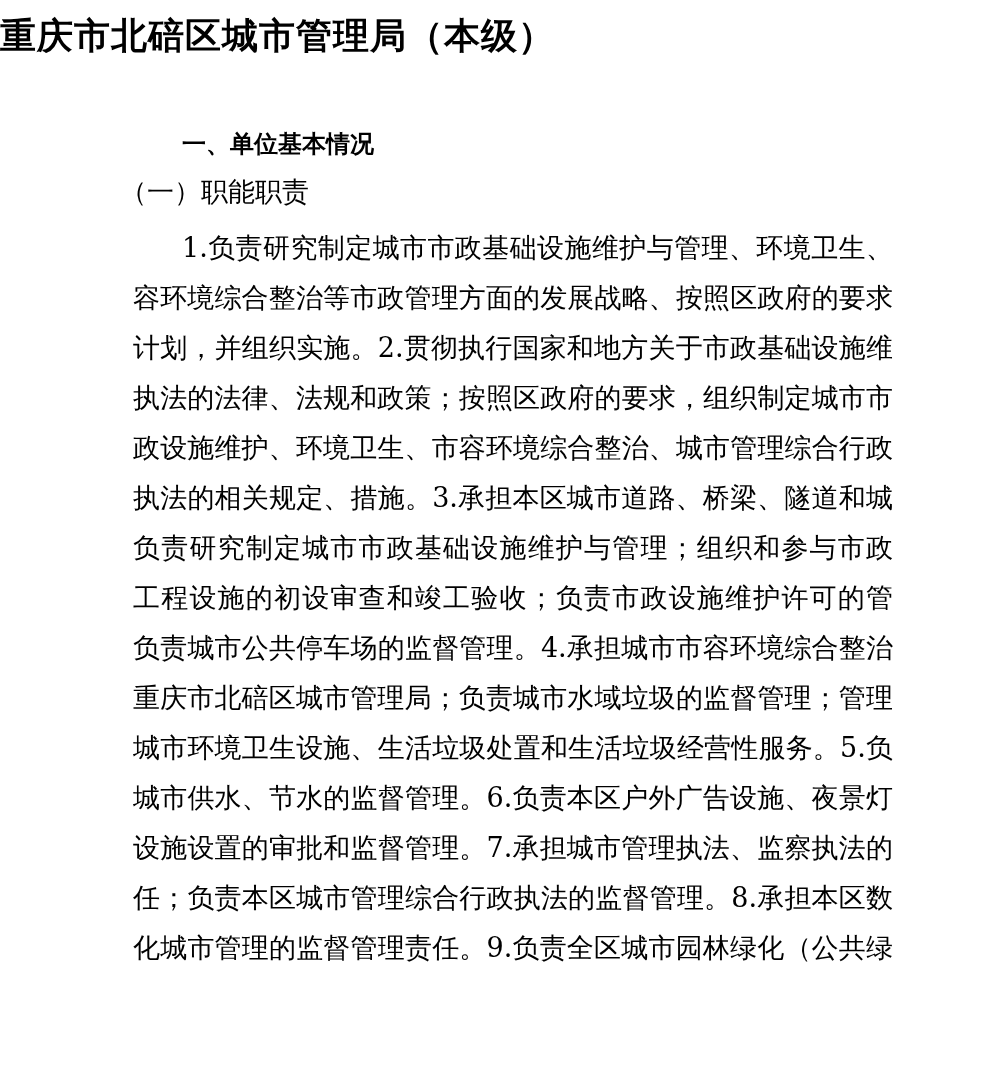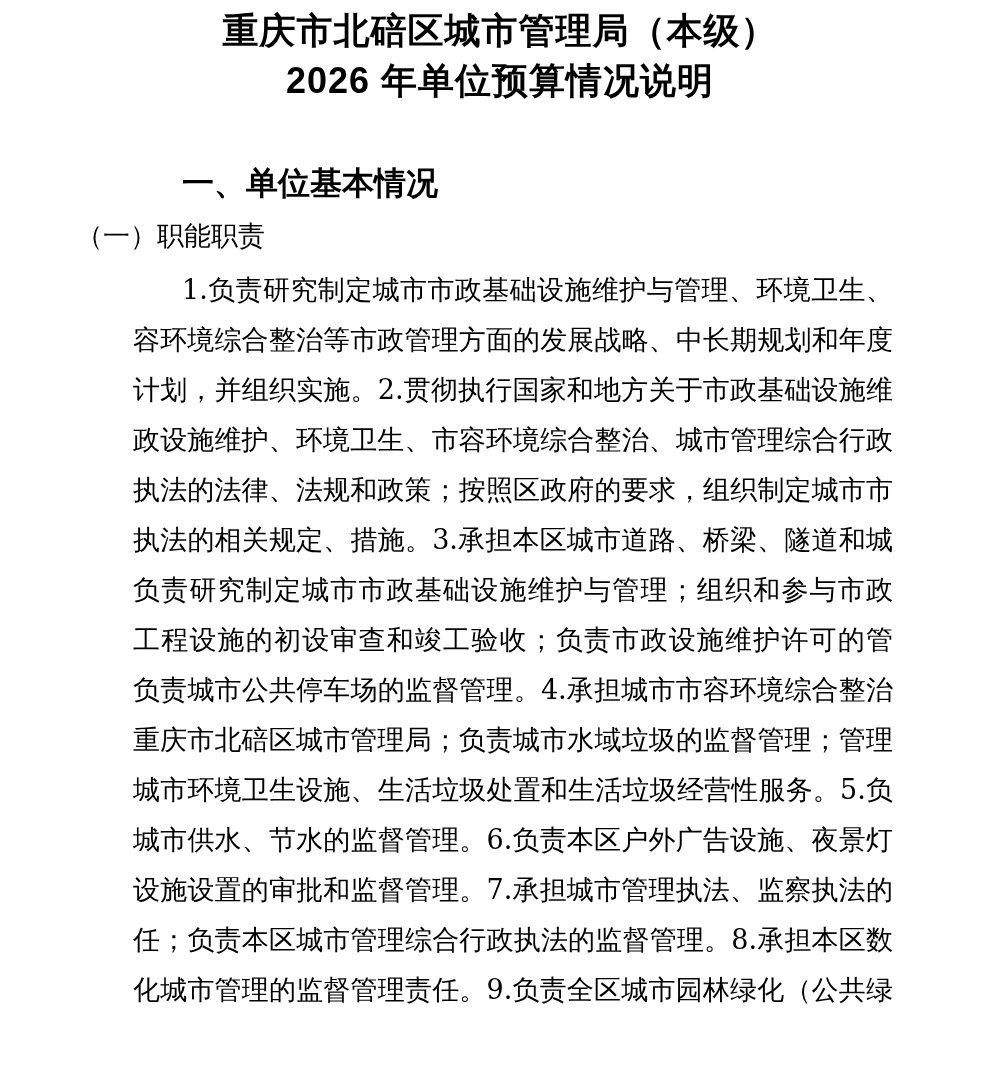--- a/index.html
+++ b/index.html
@@ -13,43 +13,42 @@
     overflow: hidden;
   }
   .page {
     position: relative;
     width: 1000px;
     height: 1068px;
     background: var(--bg-color, #ffffff);
     color: var(--text-color, #000000);
   }
   .doc-title {
-    margin: 6px 0 0 0;
+    margin: 14px 0 0 0;
     padding: 0;
-    text-align: center;
-    font-family: Liberation Sans, sans-serif;
+    font-family: Liberation Mono, monospace;
     font-weight: bold;
     font-size: 36px;
     line-height: 50px;
     letter-spacing: 1px;
   }
   .title-line {
     display: block;
     white-space: nowrap;
   }
   .section-heading {
     margin: 55px 107px 0 182px;
-    font-family: Liberation Mono, monospace;
+    font-family: Liberation Sans, sans-serif;
     font-weight: bold;
-    font-size: 32px;
+    font-size: 24px;
     line-height: 50px;
   }
   .subsection-heading {
-    margin: 0 107px 0 76px;
-    font-family: Liberation Serif, serif;
+    margin: 0 107px 0 120px;
+    font-family: Liberation Mono, monospace;
     font-weight: normal;
     font-size: 27px;
     line-height: 50px;
   }
   .paragraph {
     margin: 4px 0 0 133px;
     width: 760px;
     font-family: "DejaVu Serif", "Liberation Serif", serif;
     font-size: 27px;
     line-height: 50px;
@@ -65,33 +64,32 @@
     text-indent: 49px;
   }
 </style>
 </head>
 <body>
 
 <div class="page">
 
   <h1 class="doc-title">
     <span class="title-line">重庆市北碚区城市管理局（本级）</span>
-    <span class="title-line">2026 年单位预算情况说明</span>
   </h1>
 
   <div class="section-heading">一、单位基本情况</div>
 
   <div class="subsection-heading">（一）职能职责</div>
 
   <div class="paragraph">
     <div class="para-line first-line">1.负责研究制定城市市政基础设施维护与管理、环境卫生、市</div>
-    <div class="para-line">容环境综合整治等市政管理方面的发展战略、中长期规划和年度</div>
+    <div class="para-line">容环境综合整治等市政管理方面的发展战略、按照区政府的要求</div>
     <div class="para-line">计划，并组织实施。2.贯彻执行国家和地方关于市政基础设施维护</div>
+    <div class="para-line">执法的法律、法规和政策；按照区政府的要求，组织制定城市市</div>
     <div class="para-line">政设施维护、环境卫生、市容环境综合整治、城市管理综合行政</div>
-    <div class="para-line">执法的法律、法规和政策；按照区政府的要求，组织制定城市市</div>
     <div class="para-line">执法的相关规定、措施。3.承担本区城市道路、桥梁、隧道和城市</div>
     <div class="para-line">负责研究制定城市市政基础设施维护与管理；组织和参与市政</div>
     <div class="para-line">工程设施的初设审查和竣工验收；负责市政设施维护许可的管理；</div>
     <div class="para-line">负责城市公共停车场的监督管理。4.承担城市市容环境综合整治和</div>
     <div class="para-line">重庆市北碚区城市管理局；负责城市水域垃圾的监督管理；管理</div>
     <div class="para-line">城市环境卫生设施、生活垃圾处置和生活垃圾经营性服务。5.负责</div>
     <div class="para-line">城市供水、节水的监督管理。6.负责本区户外广告设施、夜景灯饰</div>
     <div class="para-line">设施设置的审批和监督管理。7.承担城市管理执法、监察执法的责</div>
     <div class="para-line">任；负责本区城市管理综合行政执法的监督管理。8.承担本区数字</div>
     <div class="para-line">化城市管理的监督管理责任。9.负责全区城市园林绿化（公共绿地、</div>

